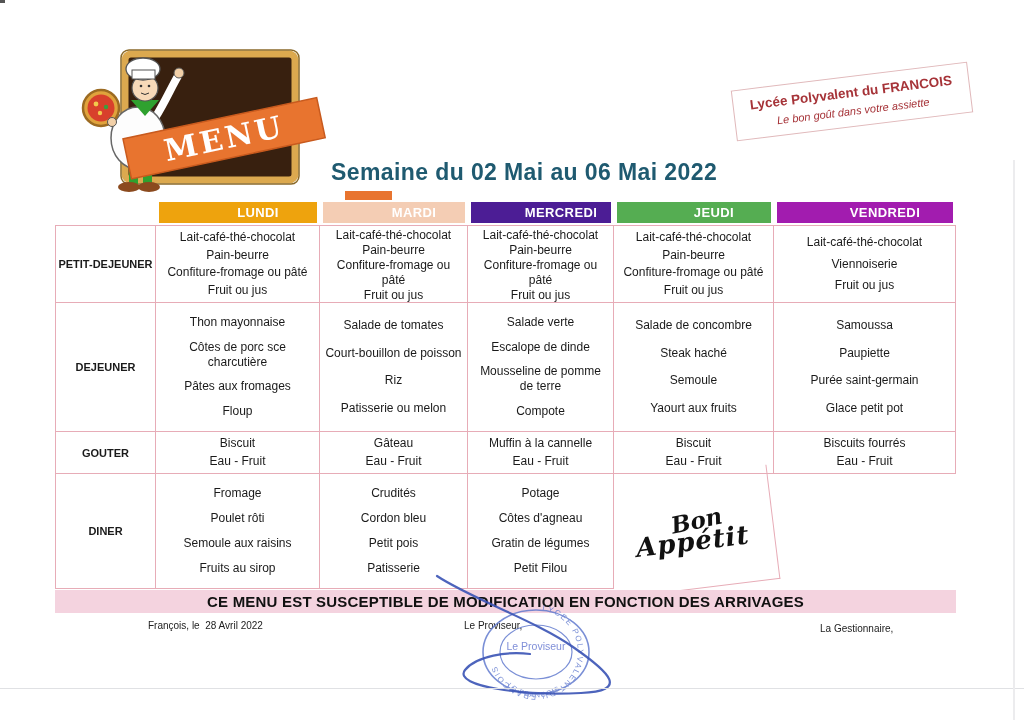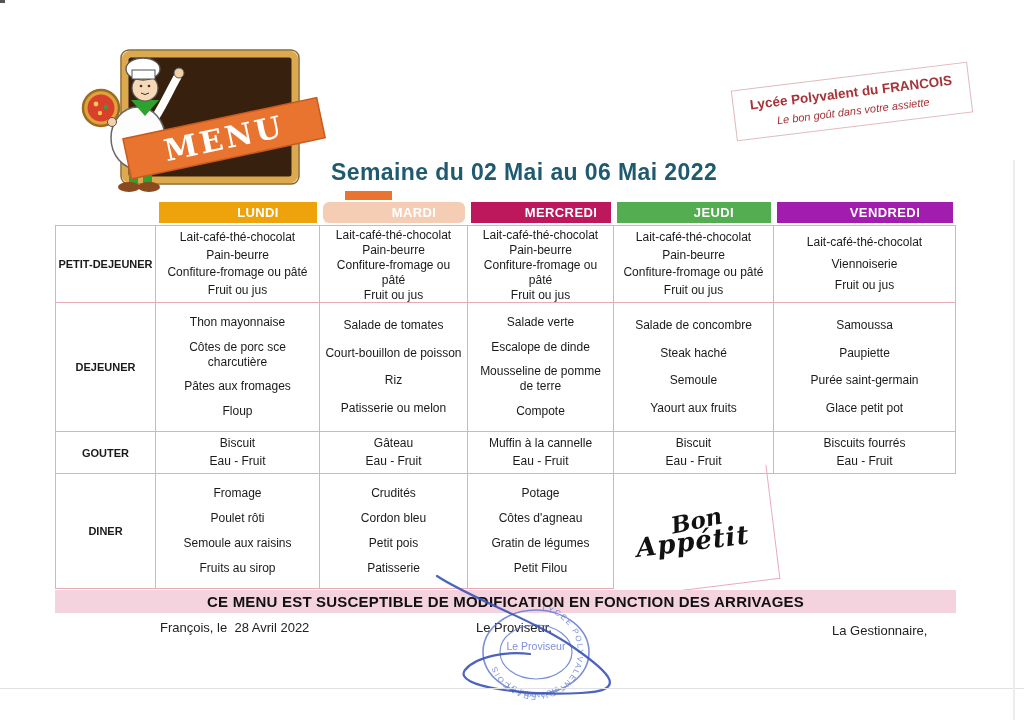--- a/index.html
+++ b/index.html
@@ -54,21 +54,21 @@
     font-family:"DejaVu Serif",serif;font-style:italic;font-weight:bold;color:#111;}
   .script-line{display:block;line-height:1;}
   .script-line.s0{font-size:23px;transform:translateX(4px) rotate(-5deg);}
   .script-line.s1{font-size:26px;margin-top:-4px;transform:translateX(-2px);letter-spacing:1px;}
   
   .notice{
     position:absolute;left:55px;top:590px;width:901px;height:23px;background:var(--notice-bg);
     display:flex;align-items:center;justify-content:center;
     font-size:15px;font-weight:bold;color:#111;letter-spacing:.2px;
   }
-  .footer-text{position:absolute;font-size:13px;color:#222;margin-left:12px;}
+  .footer-text{position:absolute;font-size:10px;color:#222;}
   .place-date{left:148px;top:620px;white-space:pre;}
   .proviseur{left:464px;top:620px;}
   .gestionnaire{left:820px;top:623px;}
   .signature-area{position:absolute;left:400px;top:560px;width:380px;height:164px;pointer-events:none;}
   
   .scan-hline{position:absolute;left:0;top:688px;width:1024px;height:1px;background:#e0e1e4;}
   .scan-vline{position:absolute;left:1013px;top:160px;width:2px;height:560px;background:#ececee;}
   .scan-speck{position:absolute;left:0;top:0;width:5px;height:3px;background:#555;}
 </style>
 </head>
@@ -120,22 +120,22 @@
     <div class="tagline">Le bon goût dans votre assiette</div>
   </div>
 
   <div class="week-title">Semaine du 02 Mai au 06 Mai 2022</div>
 
   <div class="artifact-strip"></div>
 
   <div id="menu-grid">
       <div class="cell corner"></div>
       <div class="cell day-head" style="background: rgb(238, 163, 13);">LUNDI</div>
-      <div class="cell day-head" style="background: rgb(244, 205, 180); border-radius: 6px;">MARDI</div>
-      <div class="cell day-head" style="background: #be185d;">MERCREDI</div>
+      <div class="cell day-head" style="background: rgb(244, 205, 180);">MARDI</div>
+      <div class="cell day-head" style="background: #4c1d95;">MERCREDI</div>
       <div class="cell day-head" style="background: rgb(85, 173, 82);">JEUDI</div>
       <div class="cell day-head" style="background: #a21caf;">VENDREDI</div>
       <div class="cell meal-label row-first">PETIT-DEJEUNER</div>
       <div class="cell body-cell row-first">
         <span class="menu-line">Lait-café-thé-chocolat</span>
         <span class="menu-line">Pain-beurre</span>
         <span class="menu-line">Confiture-fromage ou pâté</span>
         <span class="menu-line">Fruit ou jus</span>
       </div>
       <div class="cell body-cell row-first">

